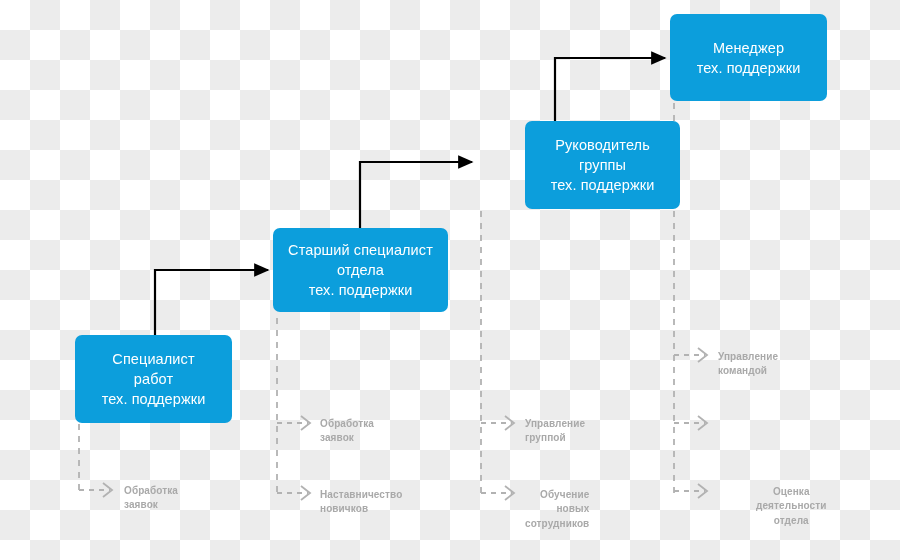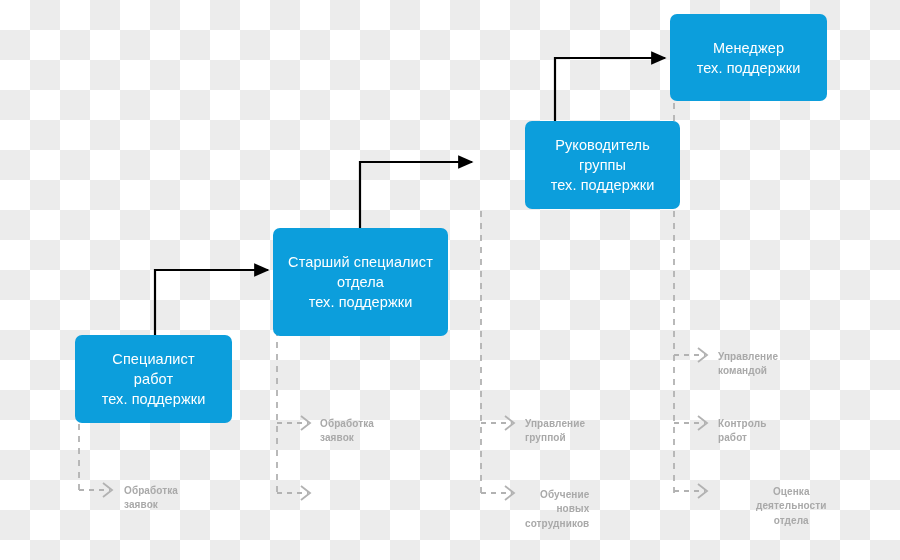--- a/index.html
+++ b/index.html
@@ -108,28 +108,32 @@
   <div class="node" style="left:75px; top:335px; width:157px; height:88px; background:#0C9EDC;">
     <span>Специалист
 работ
 тех. поддержки</span>
   </div>
   <div class="task" style="left:124px; top:470px; color:#A9A9A9;">
     <span>Обработка
 заявок</span>
   </div>
 
-  <div class="node" style="left:273px; top:228px; width:175px; height:108px; background:#0C9EDC;">
+  <div class="node" style="left:273px; top:228px; width:175px; height:84px; background:#0C9EDC;">
     <span>Старший специалист
 отдела
 тех. поддержки</span>
   </div>
   <div class="task" style="left:320px; top:403px; color:#A9A9A9;">
     <span>Обработка
 заявок</span>
+  </div>
+  <div class="task" style="left:320px; top:474px; color:#A9A9A9;">
+    <span>Наставничество
+новичков</span>
   </div>
 
   <div class="node" style="left:477px; top:121px; width:155px; height:88px; background:#0C9EDC;margin-left:48px;">
     <span>Руководитель
 группы
 тех. поддержки</span>
   </div>
   <div class="task" style="left:525px; top:403px; color:#A9A9A9;">
     <span>Управление
 группой</span>
@@ -141,23 +145,19 @@
   </div>
 
   <div class="node" style="left:670px; top:14px; width:157px; height:87px; background:#0C9EDC;">
     <span>Менеджер
 тех. поддержки</span>
   </div>
   <div class="task" style="left:718px; top:336px; color:#A9A9A9;">
     <span>Управление
 командой</span>
   </div>
-  <div class="task" style="left:718px; top:403px; color:#A9A9A9;">
-    <span>Контроль
-работ</span>
-  </div>
   <div class="task" style="left:756px; top:471px; color:#A9A9A9;text-align:center;">
     <span>Оценка
 деятельности
 отдела</span>
   </div>
 
 </div>
 
 </body></html>

